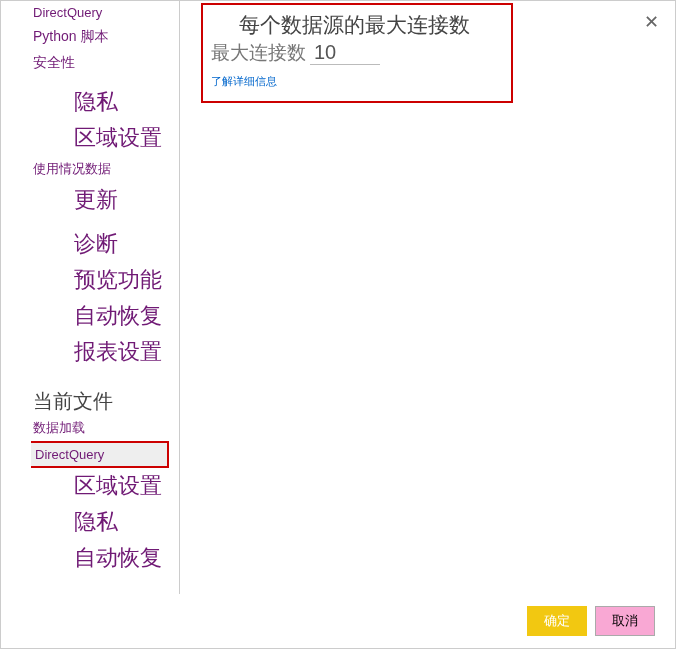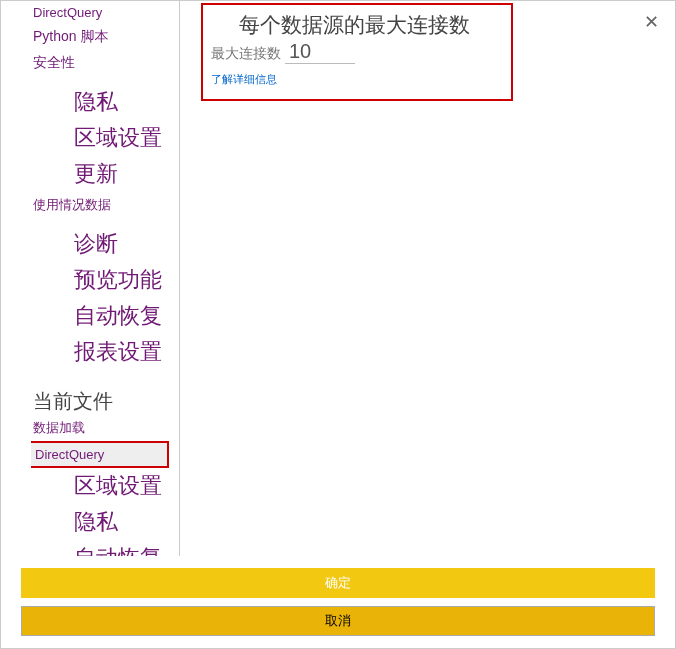--- a/index.html
+++ b/index.html
@@ -135,21 +135,21 @@
       line-height: 1.3;
       margin-left: 28px;
     }
     .field-row {
       display: flex;
       align-items: baseline;
       gap: 4px;
       margin-top: 2px;
     }
     .field-label {
-      font-size: 14px;
+      font-size: 19px;
       color: #777;
       font-weight: 300;
     }
     .field-input {
       font-size: 20px;
       color: #555;
       padding: 0 4px;
       width: 70px;
       background: transparent;
       border: none;
@@ -159,30 +159,29 @@
     .link {
       font-size: 11px;
       color: #0066cc;
       cursor: pointer;
       margin-top: 8px;
       display: inline-block;
     }
     .footer {
       padding: 12px 20px;
       display: flex;
-      justify-content: center;
+      justify-content: flex-end;
       gap: 8px;
-      flex-direction: column;
     }
     .btn {
       min-width: 60px;
       padding: 5px 16px;
       font-size: 13px;
       border: 1px solid #aaa;
-      background: #eab308;
+      background: #f9a8d4;
       cursor: pointer;
       font-family: inherit;
     }
     .btn.primary {
       background: #f2c811;
       border-color: #f2c811;
       color: #fff;
     }
   </style>
 </head>
@@ -193,22 +192,22 @@
 
   <div class="body">
     <div class="sidebar-wrap">
       <div class="sidebar" id="sidebar">
           <div class="nav-item small">DirectQuery</div>
           <div class="nav-item">Python 脚本</div>
           <div class="nav-item">安全性</div>
           <div class="nav-spacer"></div>
           <div class="nav-item big">隐私</div>
           <div class="nav-item big">区域设置</div>
+          <div class="nav-item small">使用情况数据</div>
           <div class="nav-item big">更新</div>
-          <div class="nav-item small">使用情况数据</div>
           <div class="nav-spacer"></div>
           <div class="nav-item big">诊断</div>
           <div class="nav-item big">预览功能</div>
           <div class="nav-item big">自动恢复</div>
           <div class="nav-item big">报表设置</div>
           <div class="nav-spacer"></div>
           <div class="nav-header">当前文件</div>
           <div class="nav-item small">数据加载</div>
           <div class="nav-item small selected">DirectQuery</div>
           <div class="nav-item big">区域设置</div>

